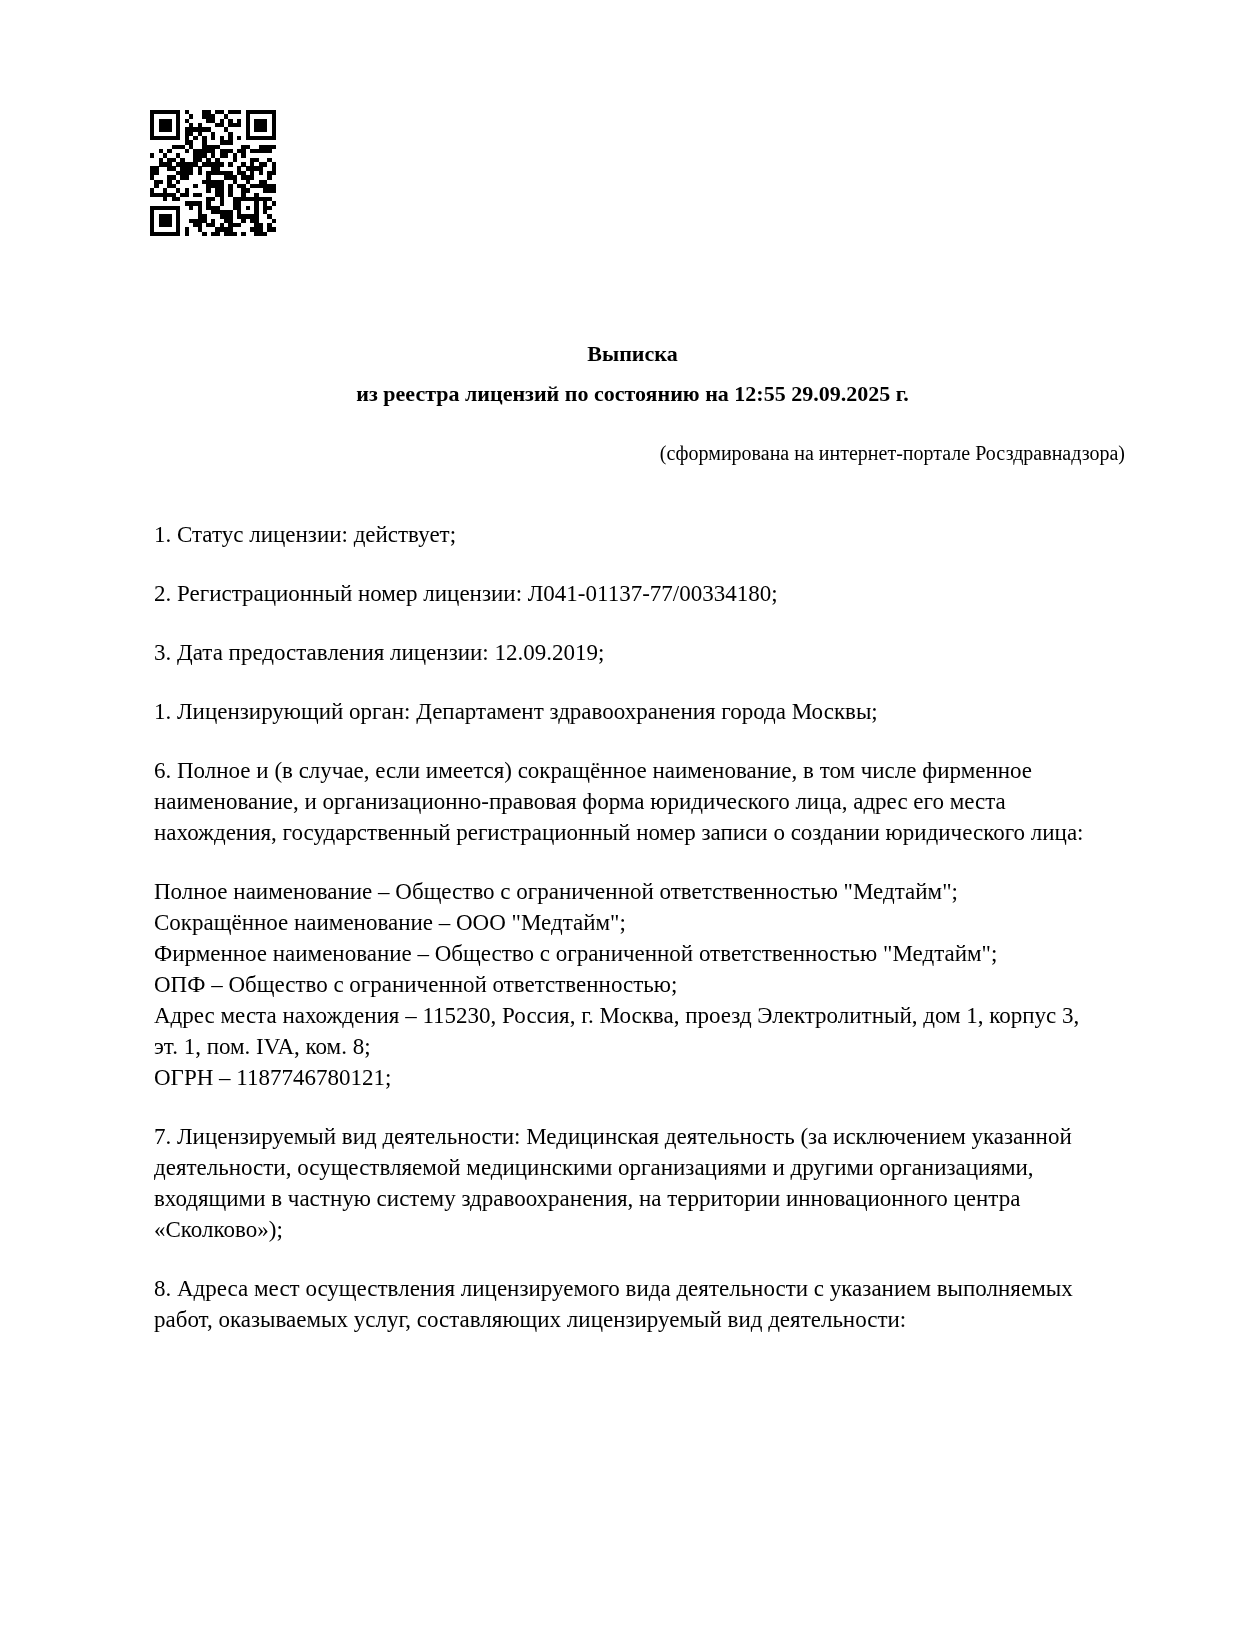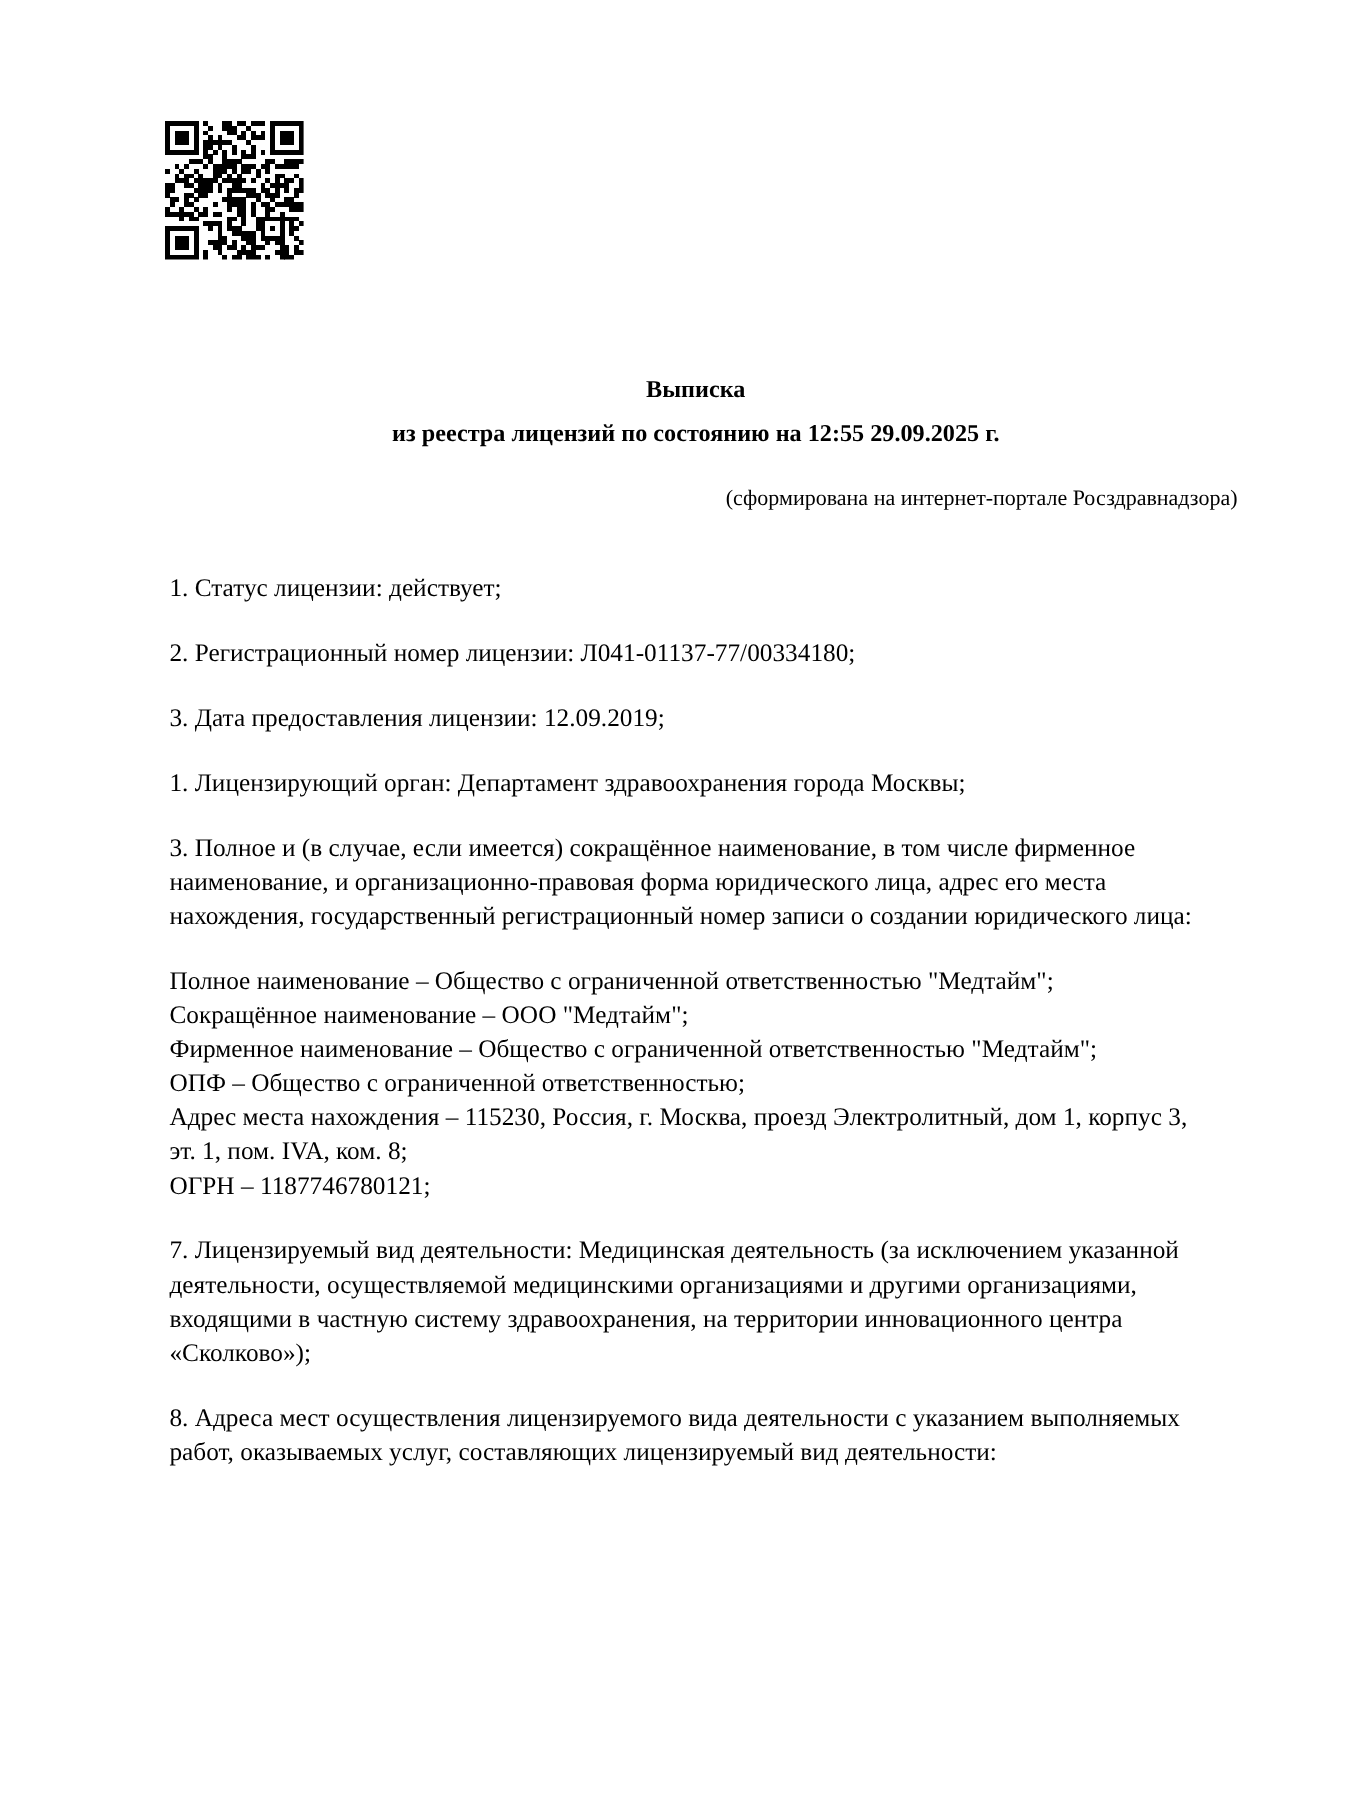--- a/index.html
+++ b/index.html
@@ -500,21 +500,21 @@
     <div>из реестра лицензий по состоянию на 12:55 29.09.2025 г.</div>
   </div>
 
   <div class="subtitle">(сформирована на интернет-портале Росздравнадзора)</div>
 
   <div class="body-text">
     <p class="para">1. Статус лицензии: действует;</p>
     <p class="para">2. Регистрационный номер лицензии: Л041-01137-77/00334180;</p>
     <p class="para">3. Дата предоставления лицензии: 12.09.2019;</p>
     <p class="para">1. Лицензирующий орган: Департамент здравоохранения города Москвы;</p>
-    <p class="para">3. Полное и (в случае, если имеется) сокращённое наименование, в том числе фирменное
+    <p class="para">6. Полное и (в случае, если имеется) сокращённое наименование, в том числе фирменное
 наименование, и организационно-правовая форма юридического лица, адрес его места
 нахождения, государственный регистрационный номер записи о создании юридического лица:</p>
     <p class="para">Полное наименование – Общество с ограниченной ответственностью "Медтайм";
 Сокращённое наименование – ООО "Медтайм";
 Фирменное наименование – Общество с ограниченной ответственностью "Медтайм";
 ОПФ – Общество с ограниченной ответственностью;
 Адрес места нахождения – 115230, Россия, г. Москва, проезд Электролитный, дом 1, корпус 3,
 эт. 1, пом. IVA, ком. 8;
 ОГРН – 1187746780121;</p>
     <p class="para">7. Лицензируемый вид деятельности: Медицинская деятельность (за исключением указанной

